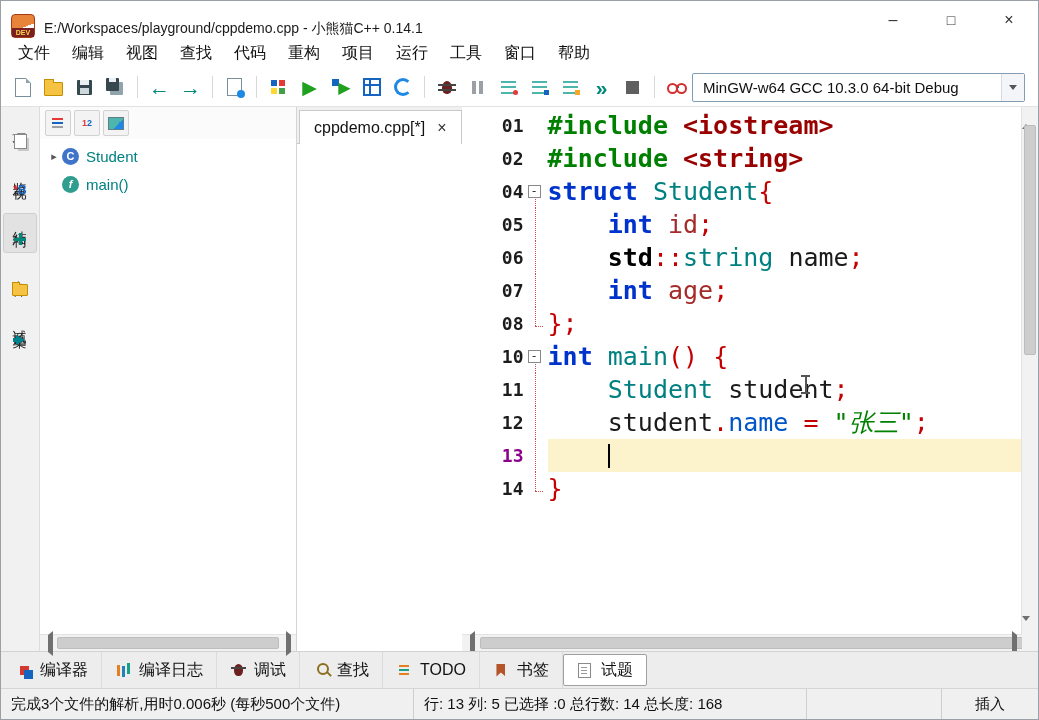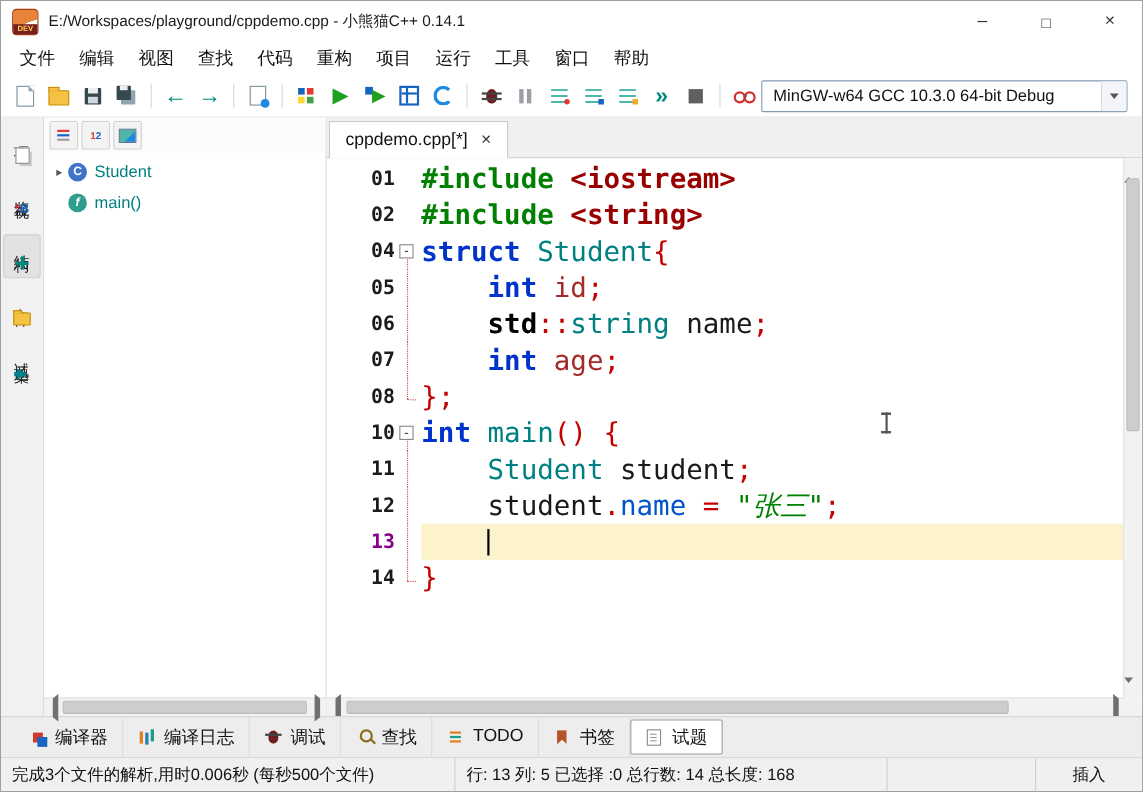--- a/index.html
+++ b/index.html
@@ -1,20 +1,20 @@
 <!DOCTYPE html>
 <html><head>
 <meta charset="utf-8">
 <style>
   html,body{margin:0;padding:0;background:#e8e8e8;}
   body{width:1039px;height:720px;overflow:hidden;font-family:"Liberation Sans",sans-serif;}
   .window{box-sizing:border-box;width:1039px;height:720px;border:1px solid #9aa0a6;background:#fff;display:flex;flex-direction:column;position:relative;}
 
   
-  .titlebar{height:37px;flex:none;display:flex;align-items:center;padding-left:10px;background:#fff;}
+  .titlebar{height:37px;flex:none;display:flex;align-items:flex-end;padding-left:10px;background:#fff;}
   .appicon{width:22px;height:22px;margin-right:9px;border-radius:4px;position:relative;flex:none;
            background:linear-gradient(160deg,#e8833a 0 55%,#fff 55% 100%);border:1px solid #a33c12;}
   .appicon i{position:absolute;left:0;right:0;bottom:0;height:9px;background:#7a1f1f;color:#ffd54f;
              font-style:normal;font-size:7px;line-height:9px;text-align:center;font-weight:bold;}
   .wtitle{font-size:14px;color:#1a1a1a;}
   .wincontrols{margin-left:auto;display:flex;height:100%;}
   .wbtn{width:58px;display:flex;align-items:center;justify-content:center;font-size:16px;color:#333;}
   .maxglyph{font-size:14px;}
 
   
@@ -100,21 +100,21 @@
   .pt-img{width:14px;height:11px;background:linear-gradient(135deg,#4db6ac 0 60%,#1e88e5 60% 100%);border:1px solid #607d8b;}
   .lp-tree{flex:1;font-size:15px;padding-top:3px;overflow:hidden;}
   .tree-row{display:flex;align-items:center;height:28px;color:#008080;padding-left:6px;}
   .expander{width:16px;text-align:center;color:#555;font-size:11px;flex:none;}
   .obj-icon{width:17px;height:17px;border-radius:50%;color:#fff;font-size:11px;font-weight:bold;display:flex;align-items:center;justify-content:center;margin-right:7px;flex:none;}
   .obj-icon.cls{background:#3f74c9;}
   .obj-icon.fn{background:#2f9e8f;font-style:italic;}
   .lp-hscroll{height:16px;flex:none;background:#f2f2f2;border-top:1px solid #e2e2e2;position:relative;}
 
   
-  .editor{flex:1;display:flex;flex-direction:column;min-width:0;}
+  .editor{flex:1;display:flex;flex-direction:row;min-width:0;}
   .tabbar{height:36px;flex:none;background:#f0f0f0;display:flex;align-items:flex-end;padding-left:2px;border-bottom:1px solid #c9c9c9;}
   .etab{height:34px;box-sizing:border-box;background:#fff;border:1px solid #c9c9c9;border-bottom:none;display:flex;align-items:center;
         padding:0 14px;font-size:16px;gap:12px;margin-bottom:-1px;color:#111;}
   .etab-close{color:#333;font-size:16px;line-height:1;}
   .codewrap{flex:1;position:relative;background:#fff;overflow:hidden;}
   .code{position:absolute;left:0;top:0;right:16px;bottom:16px;overflow:hidden;padding-top:2px;
         font-family:"DejaVu Sans Mono",monospace;font-size:25px;}
   .cl{display:flex;height:33px;line-height:33px;}
   .ln{width:62px;flex:none;text-align:right;font-weight:bold;color:#1c1c1c;font-size:18px;}
   .cl.cur .ln{color:#8B008B;}
@@ -148,21 +148,21 @@
   .tri-dn2{width:0;height:0;border:4px solid transparent;border-top:5px solid #707070;margin:6px auto 0;}
   .tri-l{width:0;height:0;border:4px solid transparent;border-right:5px solid #707070;margin:4px 0 0 4px;}
   .tri-r{width:0;height:0;border:4px solid transparent;border-left:5px solid #707070;margin:4px 0 0 6px;}
   .sbtn-v{position:absolute;left:0;width:16px;height:14px;}
   .sbtn-h{position:absolute;top:0;width:16px;height:16px;}
   .vthumb{position:absolute;left:2px;right:2px;top:18px;height:228px;background:#cdcdcd;border:1px solid #bdbdbd;border-radius:2px;}
   .hthumb{position:absolute;top:2px;bottom:2px;left:18px;width:600px;background:#cdcdcd;border:1px solid #bdbdbd;border-radius:2px;}
   .lp-hthumb{position:absolute;top:2px;bottom:2px;left:17px;right:17px;background:#cdcdcd;border:1px solid #bdbdbd;border-radius:2px;}
 
   
-  .bottomtabs{height:36px;flex:none;background:#ededed;border-top:1px solid #d2d2d2;display:flex;align-items:stretch;padding-left:12px;font-size:16px;}
+  .bottomtabs{height:36px;flex:none;background:#ededed;border-top:1px solid #d2d2d2;display:flex;align-items:stretch;padding-left:2px;font-size:16px;}
   .btab{display:flex;align-items:center;gap:8px;padding:0 13px;border-right:1px solid #dcdcdc;color:#111;}
   .btab.active{background:#fff;border:1px solid #a0a0a0;border-radius:2px;margin:2px 2px 2px 0;}
   .bi{width:16px;height:16px;display:flex;align-items:center;justify-content:center;position:relative;flex:none;}
   .bi-compiler{width:9px;height:9px;background:#d33a2f;position:relative;}
   .bi-compiler::after{content:"";position:absolute;left:4px;top:4px;width:9px;height:9px;background:#1565c0;}
   .bi-log{width:3px;height:11px;background:#e67e22;box-shadow:5px 1px 0 #2980b9,10px -2px 0 #16a085;margin-right:10px;}
   .bi-bug{width:9px;height:12px;background:#6d2020;border-radius:50% 50% 45% 45%;position:relative;}
   .bi-bug::before{content:"";position:absolute;left:-3px;top:3px;width:15px;height:2px;background:#444;}
   .bi-search{width:8px;height:8px;border:2px solid #8a6d1d;border-radius:50%;position:relative;margin:-3px -3px 0 0;}
   .bi-search::after{content:"";position:absolute;left:7px;top:8px;width:6px;height:2px;background:#8a6d1d;transform:rotate(45deg);}

